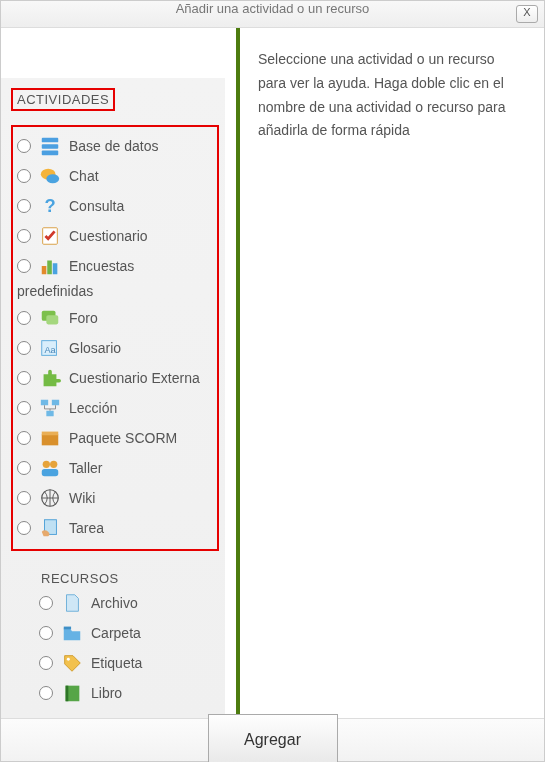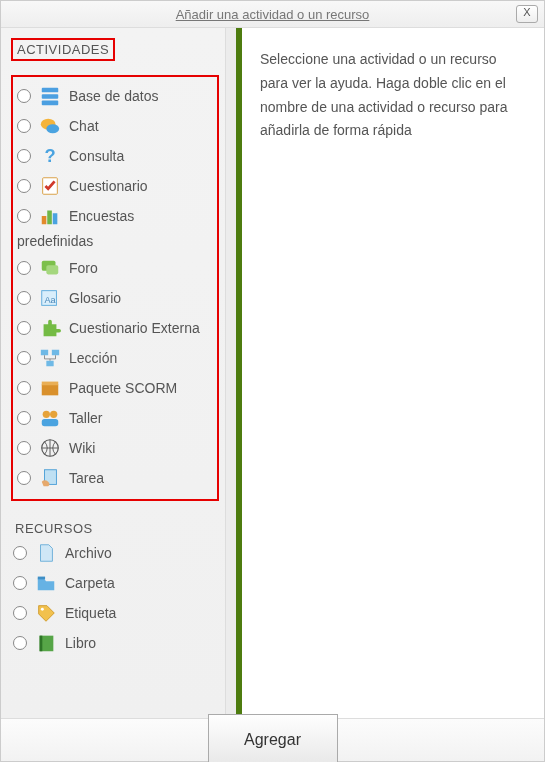--- a/index.html
+++ b/index.html
@@ -17,26 +17,25 @@
   border: 1px solid #ccc;
   display: flex;
   flex-direction: column;
   position: relative;
 }
 .titlebar {
   height: 26px;
   background: linear-gradient(#f8f8f8, #eeeeee);
   border-bottom: 1px solid #ddd;
   display: flex;
-  align-items: center;
+  align-items: flex-start;
   justify-content: center;
   position: relative;
   color: #777;
   font-size: 13px;
-  text-decoration: underline;
 }
 .close-btn {
   position: absolute;
   right: 6px;
   top: 4px;
   width: 20px;
   height: 16px;
   border: 1px solid #aaa;
   border-radius: 3px;
   background: linear-gradient(#fff,#eee);
@@ -48,21 +47,22 @@
 }
 .body {
   flex: 1;
   display: flex;
   overflow: hidden;
   background: #fff;
 }
 .left-wrap {
   width: 235px;
   display:flex;
-  border-right: 6px solid #4d7c0f;
+  border-right: 4px solid #4d7c0f;
+  align-items: flex-end;
 }
 .left-pane {
   width: 225px;
   background: linear-gradient(#f3f3f3,#f0f0f0);
   overflow-y: auto;
   padding: 10px 6px 10px 10px;
   box-sizing: border-box;
 }
 .left-scroll-gutter{
   width:10px;
@@ -139,21 +139,21 @@
   border: 1px solid #aaa;
   background: linear-gradient(#fefefe,#e8e8e8);
   font-size: 16px;
   color: #333;
   cursor: pointer;
   text-align:center;
 }
 .btn.cancel {
   background: linear-gradient(#f4f4f4,#dedede);
 }
-.resources-block { margin-top: 18px; }
+.resources-block { margin-top: 18px; margin-left: 26px; }
 </style>
 </head>
 <body>
 
 <div class="modal">
 
   <div class="titlebar">
     <span>Añadir una actividad o un recurso</span>
     <div class="close-btn">X</div>
   </div>

